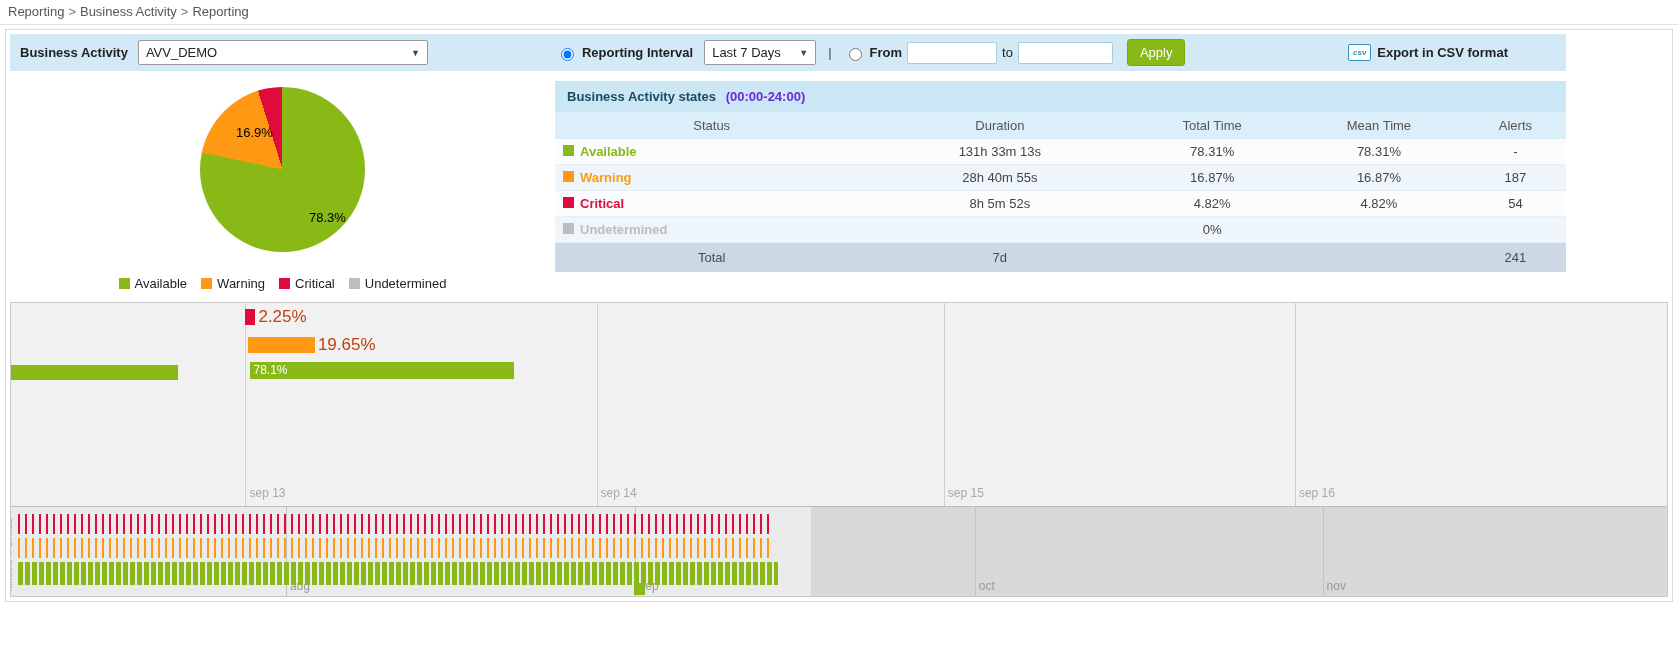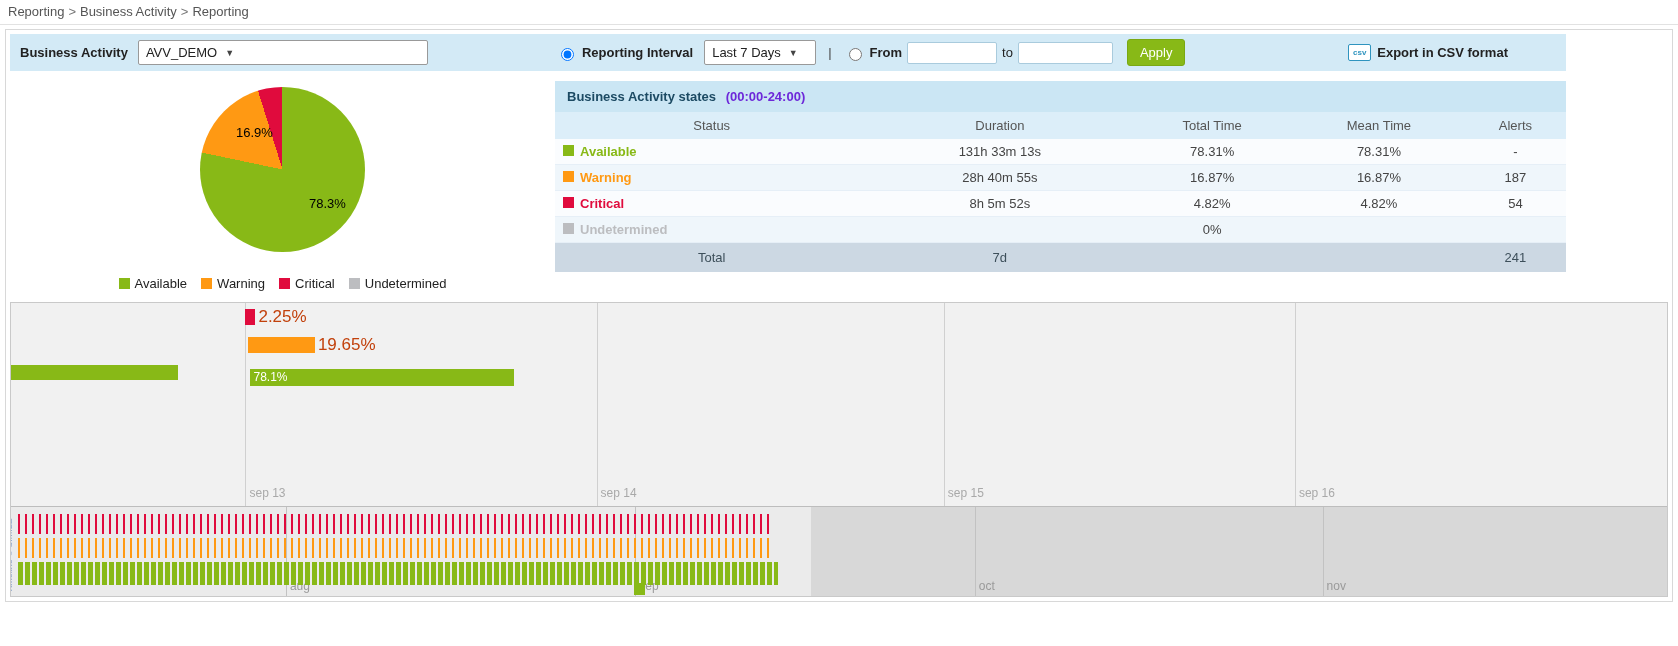--- a/index.html
+++ b/index.html
@@ -8,38 +8,38 @@
   
   .breadcrumb-bar{padding:4px 8px 5px 8px;border-bottom:1px solid #e2e2e2;font-size:13px;color:#555;}
   .bc-item{cursor:pointer;}
   .bc-sep{color:#777;margin:0 4px;}
 
   
   .wrapper{margin:4px 5px;border:1px solid #d8d8d8;padding:4px;box-sizing:border-box;}
 
   
   .toolbar{width:1556px;height:37px;background:#d3eaf6;display:flex;align-items:center;padding:0 10px;box-sizing:border-box;font-size:13px;color:#222;}
-  .sel{background:#fff;border:1px solid #999;border-radius:2px;height:25px;display:inline-flex;align-items:center;padding:0 7px;box-sizing:border-box;cursor:pointer;font-size:13px;}
+  .sel{background:#fff;border:1px solid #999;border-radius:2px;height:25px;display:inline-flex;align-items:center;justify-content:space-between;padding:0 7px;box-sizing:border-box;cursor:pointer;font-size:13px;}
   .sel-arrow{font-size:9px;color:#444;margin-left:8px;}
   .sel-wide{width:290px;margin-left:10px;}
   .sel-small{width:112px;margin-left:6px;}
   .interval-group{display:flex;align-items:center;margin-left:128px;gap:5px;}
   .pipe{margin:0 7px;color:#444;}
   .date-input{width:90px;height:22px;border:1px solid #a9cbdd;border-radius:2px;box-sizing:border-box;}
   .apply-btn{background:#88b917;color:#fff;border:1px solid #7aa812;border-radius:3px;padding:5px 12px;font-size:13px;cursor:pointer;margin-left:9px;text-align:center;}
   .export{margin-left:auto;margin-right:48px;display:flex;align-items:center;gap:6px;cursor:pointer;}
   .csv-icon{display:inline-flex;align-items:center;justify-content:center;width:21px;height:15px;border:1px solid #2f94bf;border-radius:2px;font-size:8px;color:#2f94bf;font-weight:bold;background:#fff;}
 
   
   .content-row{display:flex;width:1556px;margin-top:10px;align-items:flex-start;}
   .pie-panel{width:545px;}
   .pie{width:165px;height:165px;border-radius:50%;margin:6px auto 0 auto;position:relative;background:#ccc;}
   .pie-label{position:absolute;font-size:13px;color:#000;margin-left:14px;}
   .pl-warning{left:22px;top:38px;}
-  .pl-avail{left:95px;top:109px;}
+  .pl-avail{left:95px;top:123px;}
   .legend{text-align:center;margin-top:24px;font-size:13px;color:#222;}
   .legend-item{margin:0 7px;display:inline-flex;align-items:center;gap:5px;}
   .swatch{width:11px;height:11px;display:inline-block;}
 
   
   .table-panel{flex:1;font-size:13px;}
   .table-title{background:#cbe6f4;padding:8px 12px;font-size:13px;}
   .title-main{color:#1c4a63;font-weight:bold;margin-right:6px;}
   .title-green{color:#6d28d9;font-weight:bold;}
   .states-table{width:100%;border-collapse:collapse;table-layout:fixed;}
@@ -198,21 +198,21 @@
         <span class="day-label" style="left: calc(35.36% + 4px);">sep 14</span>
         <div class="day-line" style="left: 56.33%;"></div>
         <span class="day-label" style="left: calc(56.33% + 4px); text-align: right;">sep 15</span>
         <div class="day-line" style="left: 77.53%;"></div>
         <span class="day-label" style="left: calc(77.53% + 4px);">sep 16</span>
         <div class="tl-bar" style="left: 0%; width: 10.06%; top: 62px; height: 15px; background: rgb(136, 185, 23);"></div>
         <div class="tl-bar" style="left: 14.16%; width: 0.6%; top: 6px; height: 16px; background: rgb(224, 11, 61);"></div>
         <span class="bar-label" style="left: calc(14.76% + 3px); top: 6px; line-height: 16px;">2.25%</span>
         <div class="tl-bar" style="left: 14.3%; width: 4.05%; top: 34px; height: 16px; background: rgb(255, 153, 19);"></div>
         <span class="bar-label" style="left: calc(18.35% + 3px); top: 34px; line-height: 16px;">19.65%</span>
-        <div class="tl-bar" style="left: 14.46%; width: 15.9%; top: 66px; height: 17px; background: rgb(136, 185, 23);">
+        <div class="tl-bar" style="left: 14.46%; width: 15.9%; top: 59px; height: 17px; background: rgb(136, 185, 23);">
           <span class="bar-label-inside" style="line-height: 17px;">78.1%</span>
         </div>
       </div>
     <div class="tl-overview">
         <div class="ov-window" style="left: 0%; width: 48.3%;"></div>
       <span class="tl-brand">Timeline © SIMILE</span>
     <div class="month-line" style="left: 16.6%;"></div>
         <span class="month-label" style="left: calc(16.6% + 4px);">aug</span>
         <div class="month-line" style="left: 37.7%;"></div>
         <span class="month-label" style="left: calc(37.7% + 4px);">sep</span>

